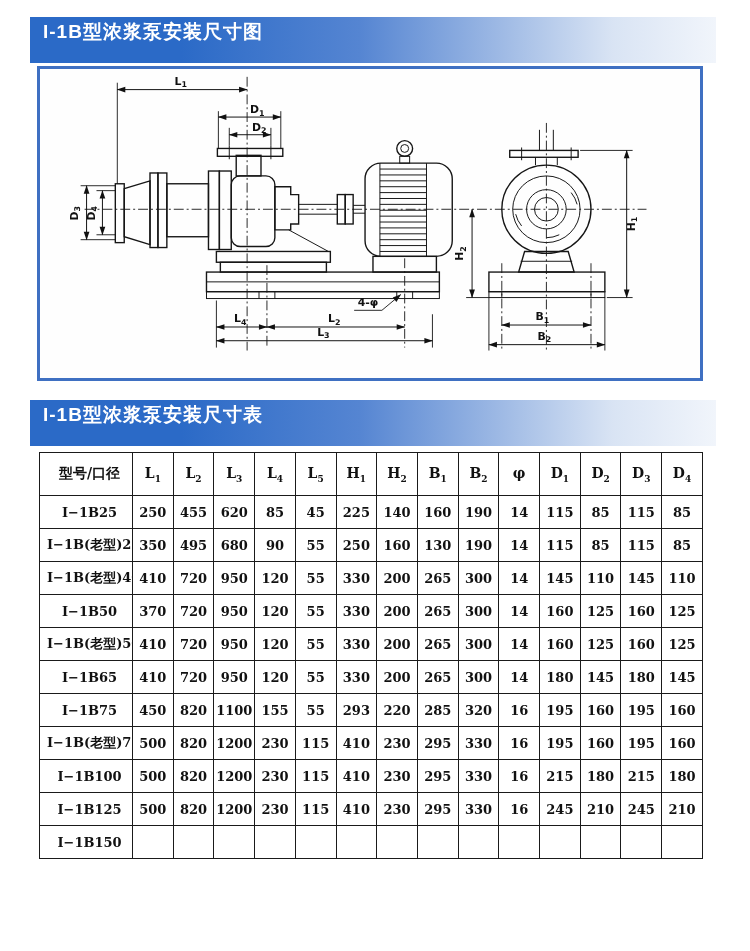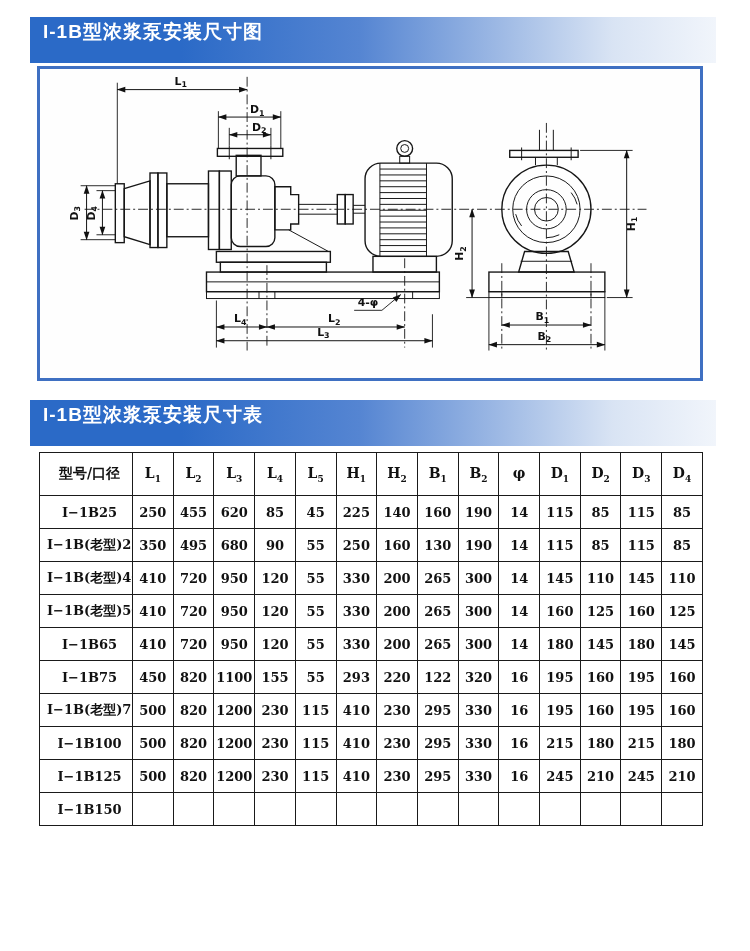--- a/index.html
+++ b/index.html
@@ -269,20 +269,37 @@
         <td>200</td>
         <td>265</td>
         <td>300</td>
         <td>14</td>
         <td>145</td>
         <td>110</td>
         <td>145</td>
         <td>110</td>
       </tr>
       <tr>
+        <td class="model">I−1B50</td>
+        <td>370</td>
+        <td>720</td>
+        <td>950</td>
+        <td>120</td>
+        <td>55</td>
+        <td>330</td>
+        <td>200</td>
+        <td>265</td>
+        <td>300</td>
+        <td>14</td>
+        <td>160</td>
+        <td>125</td>
+        <td>160</td>
+        <td>125</td>
+      </tr>
+      <tr>
         <td class="model">I−1B(老型)50</td>
         <td>410</td>
         <td>720</td>
         <td>950</td>
         <td>120</td>
         <td>55</td>
         <td>330</td>
         <td>200</td>
         <td>265</td>
         <td>300</td>
@@ -311,21 +328,21 @@
       </tr>
       <tr>
         <td class="model">I−1B75</td>
         <td>450</td>
         <td>820</td>
         <td>1100</td>
         <td>155</td>
         <td>55</td>
         <td>293</td>
         <td>220</td>
-        <td>122</td>
+        <td>285</td>
         <td>320</td>
         <td>16</td>
         <td>195</td>
         <td>160</td>
         <td>195</td>
         <td>160</td>
       </tr>
       <tr>
         <td class="model">I−1B(老型)75</td>
         <td>500</td>

